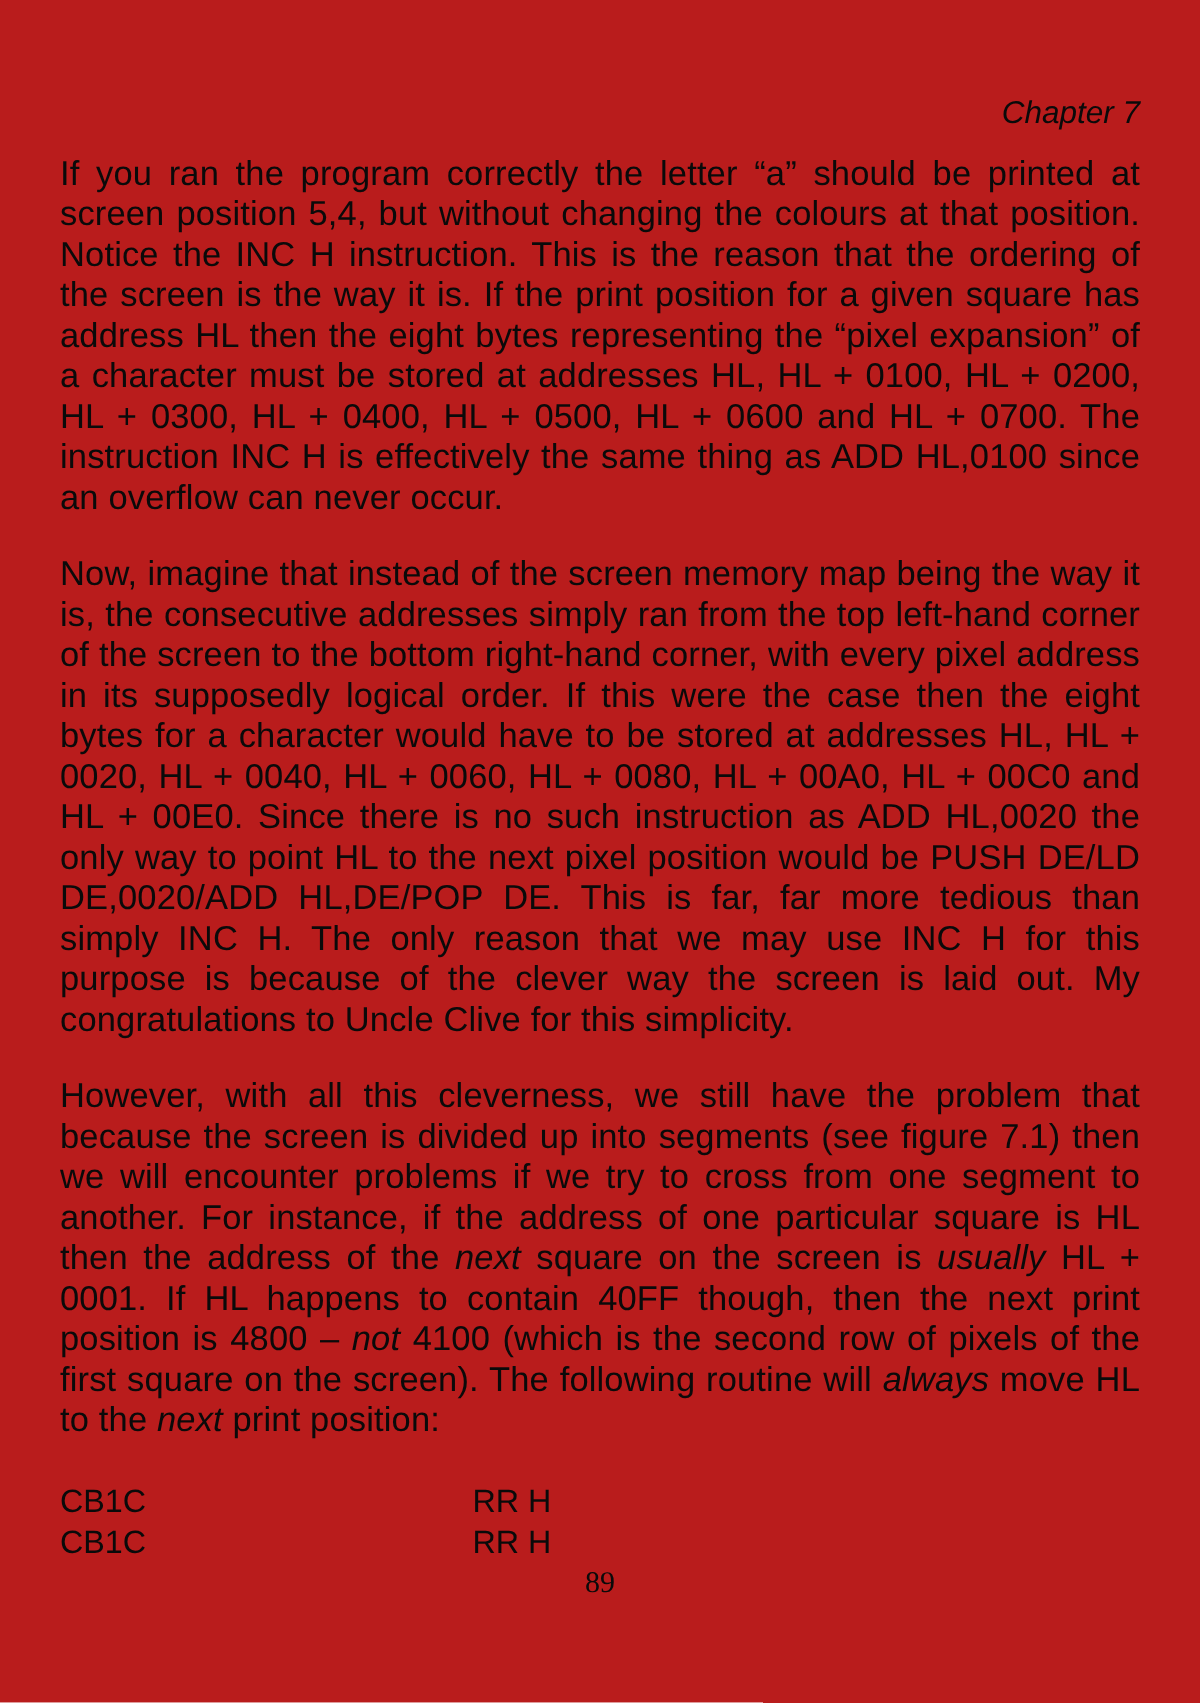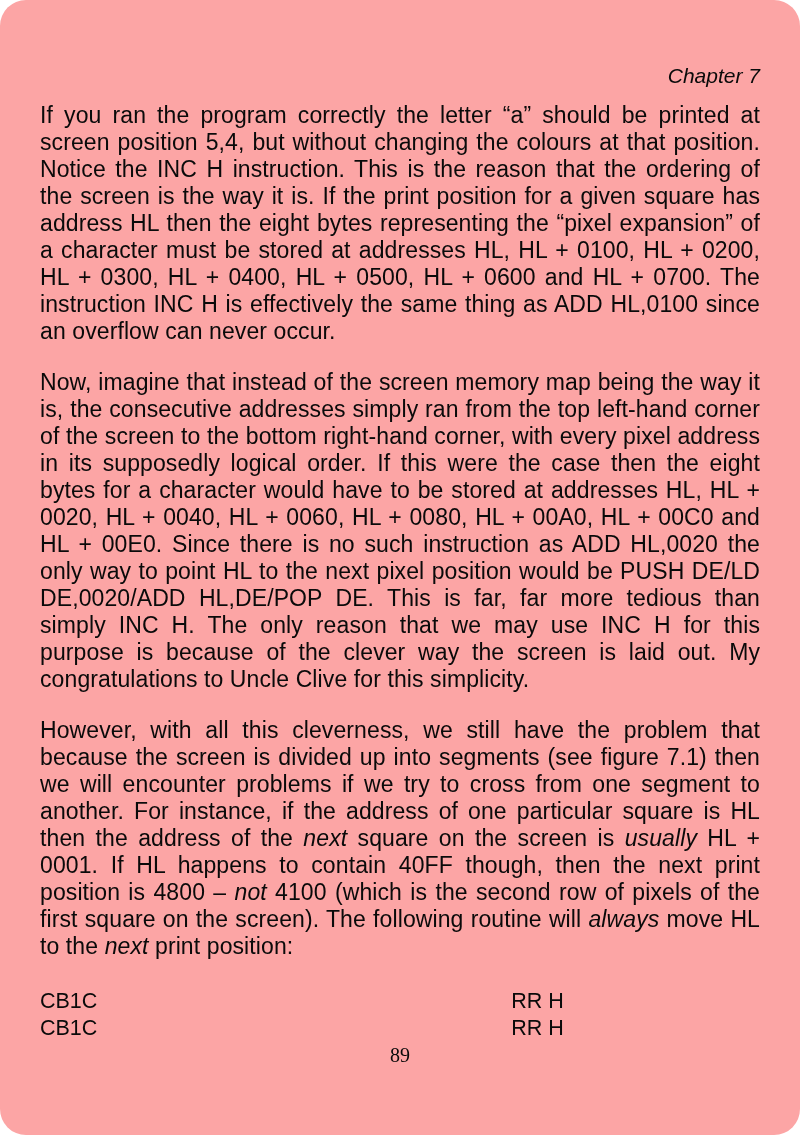--- a/index.html
+++ b/index.html
@@ -5,24 +5,23 @@
   * { margin: 0; padding: 0; box-sizing: border-box; }
   html, body {
     background: #ffffff;
     font-family: "Liberation Sans", "DejaVu Sans", sans-serif;
     color: #0a0a0a;
   }
   .book-page {
     position: relative;
     width: 800px;
     height: 1135px;
-    background: #fca5a5;
+    background: #b91c1c;
     padding: 62px 40px 0 40px;
     overflow: hidden;
-    border-radius: 26px;
   }
   .chapter-header {
     text-align: right;
     font-style: italic;
     font-size: 21px;
     line-height: 27px;
     margin-bottom: 13px;
   }
   .body-text p {
     font-size: 23px;
@@ -33,21 +32,21 @@
   }
   .body-text em {
   }
   .code-listing {
     margin-top: 28px;
     font-size: 21.5px;
     line-height: 27px;
   }
   .code-row { display: flex; }
   .code-opcode { width: 275px; }
-  .code-mnemonic { flex: 1; text-align: center; }
+  .code-mnemonic { flex: 1; }
   .page-footer {
     position: absolute;
     left: 40px;
     right: 40px;
     top: 1042px;
     text-align: center;
     font-size: 20px;
     line-height: 26px;
     font-family: Liberation Serif, serif;
   }

